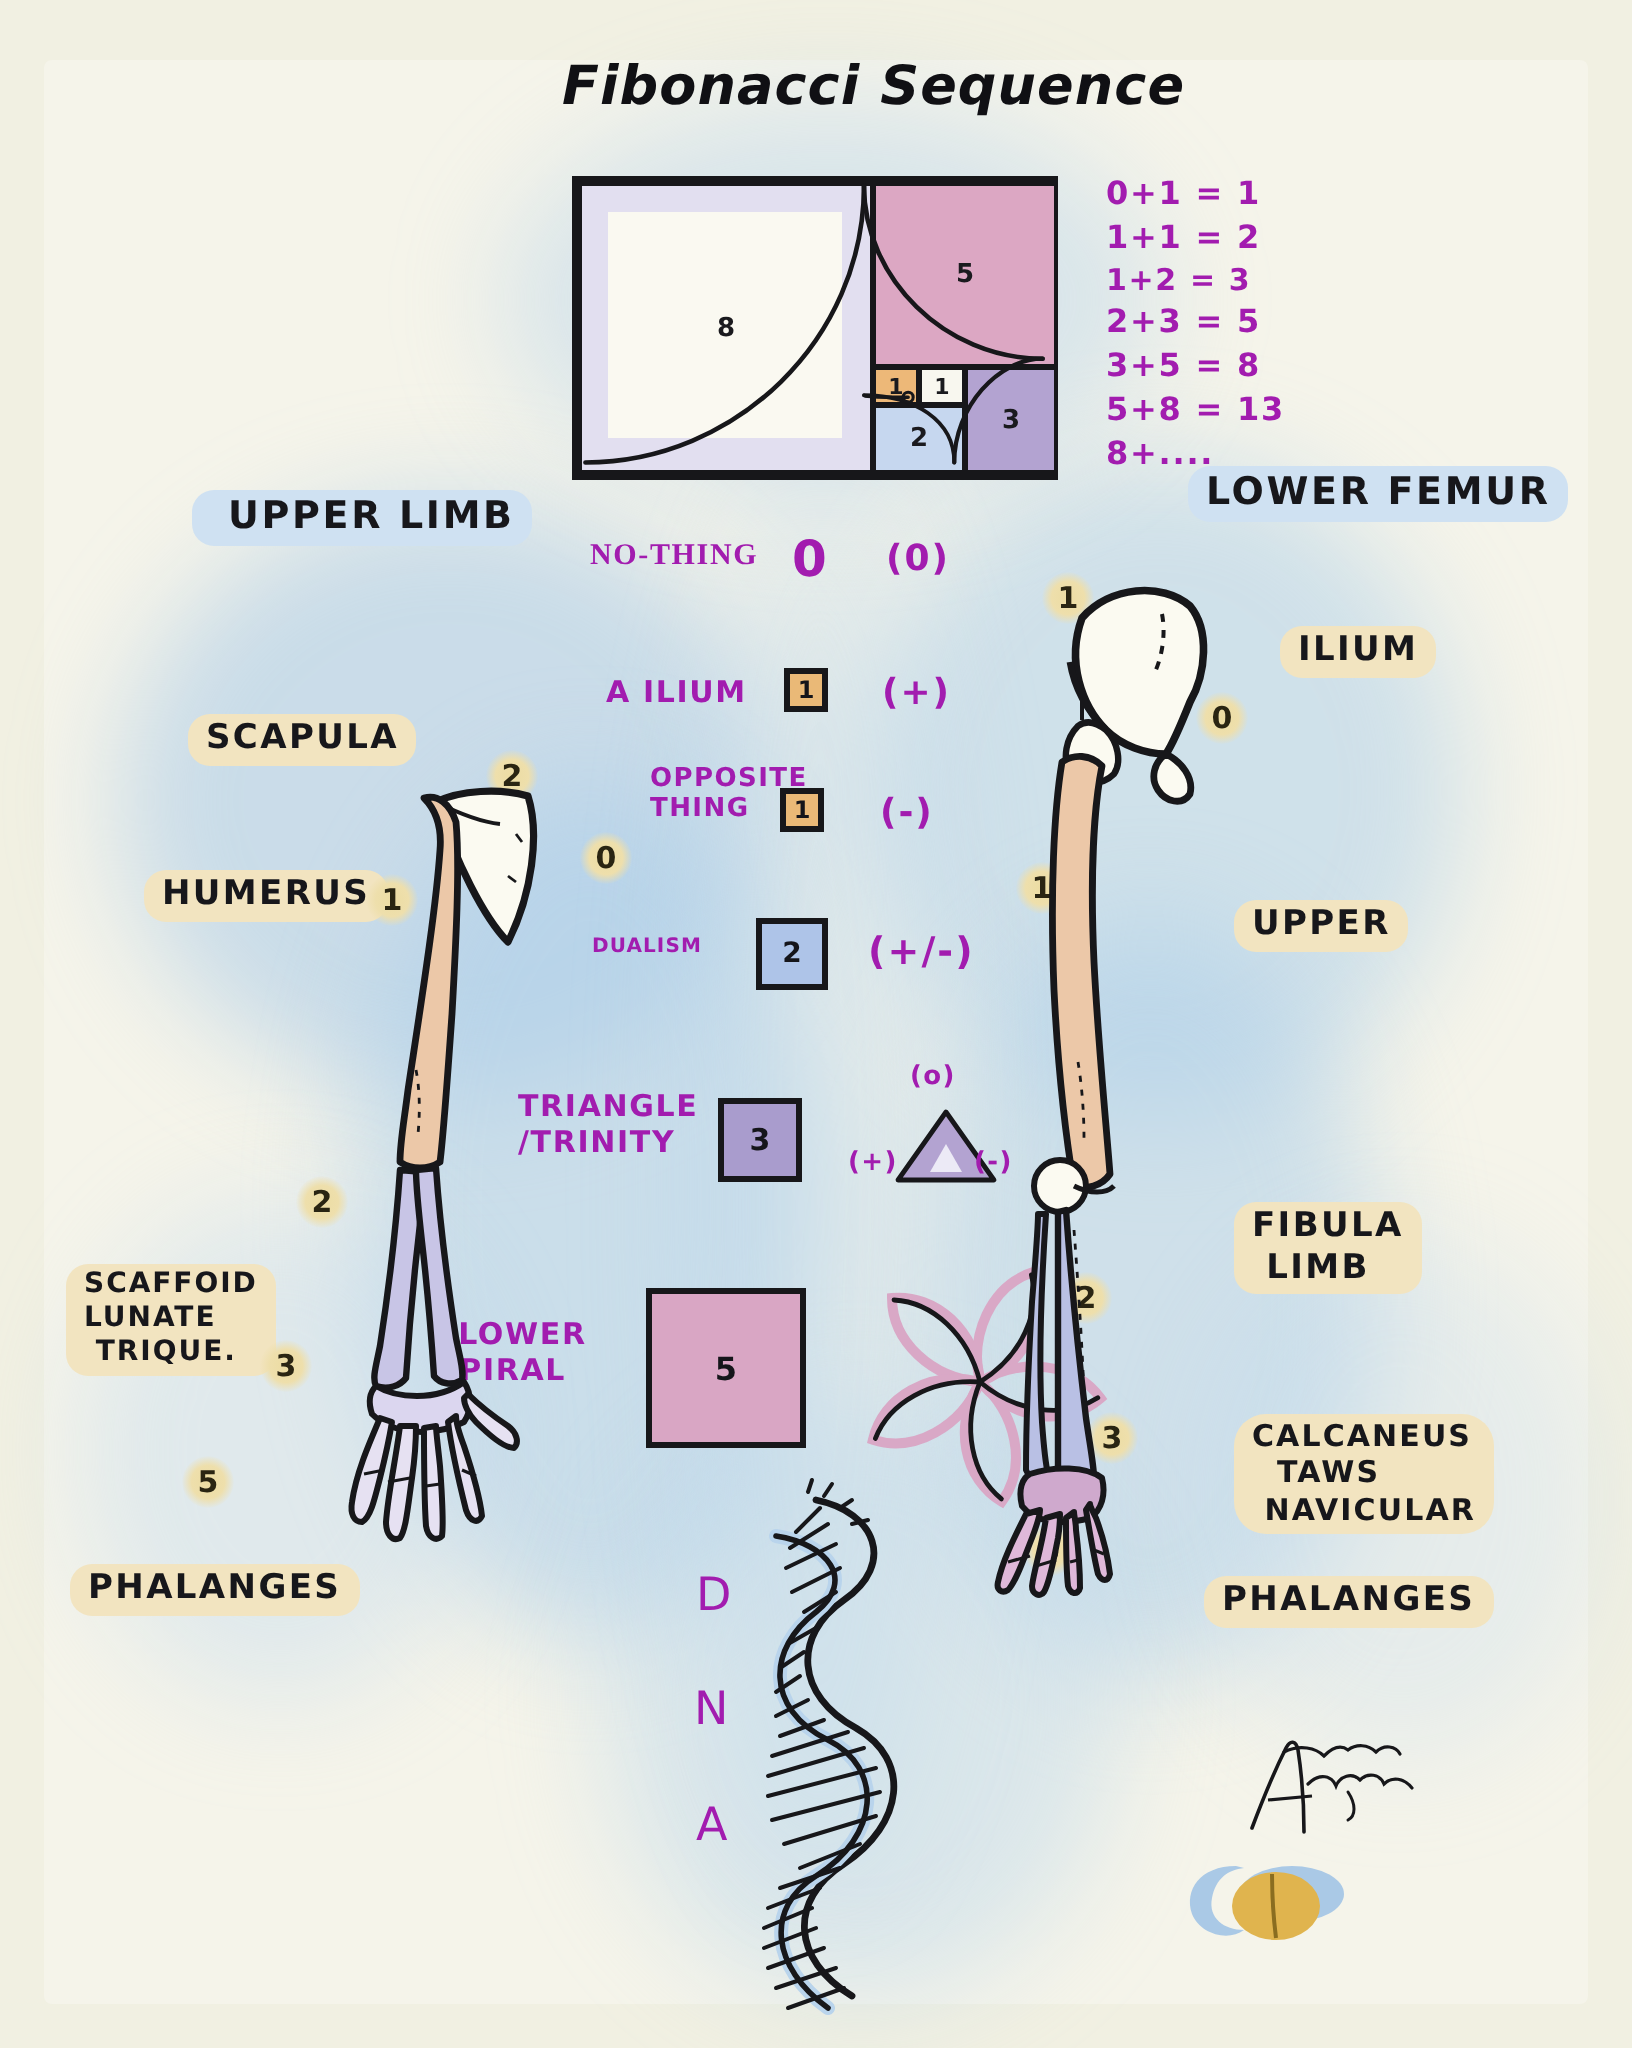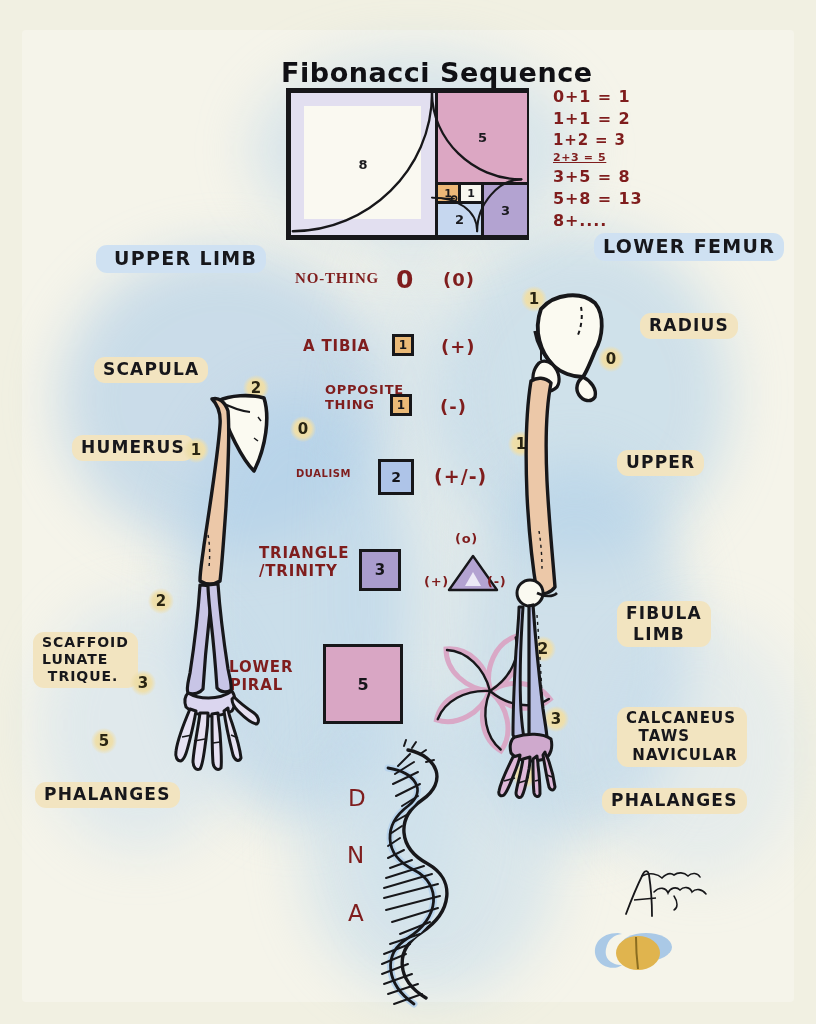--- a/index.html
+++ b/index.html
@@ -15,21 +15,21 @@
   .wash{position:absolute;border-radius:50%;filter:blur(26px);pointer-events:none;}
   .paper-core{
     position:absolute;left:22px;top:30px;right:22px;bottom:22px;
     background:#f5f4ea;border-radius:4px;
   }
 
   
   .hand{
     font-family:"DejaVu Sans",sans-serif;
     font-weight:700;
-    color:#7f1d1d;
+    color:#a21caf;
     letter-spacing:.055em;
     position:absolute;
     white-space:pre;
     line-height:1.18;
   }
   .title{
     font-family:"DejaVu Sans",sans-serif;
     font-weight:700;font-size:27px;letter-spacing:.02em;color:#101014;
     position:absolute;white-space:pre;
   }
@@ -87,21 +87,21 @@
   <div class="wash" style="left:60px;top:250px;width:330px;height:300px;background:rgba(166,201,232,.55);"></div>
   <div class="wash" style="left:180px;top:390px;width:230px;height:430px;background:rgba(173,207,234,.60);"></div>
   <div class="wash" style="left:430px;top:230px;width:300px;height:330px;background:rgba(170,205,233,.50);"></div>
   <div class="wash" style="left:460px;top:460px;width:230px;height:380px;background:rgba(175,208,234,.55);"></div>
   <div class="wash" style="left:300px;top:700px;width:260px;height:300px;background:rgba(182,212,236,.42);"></div>
   <div class="wash" style="left:250px;top:50px;width:330px;height:200px;background:rgba(176,208,234,.40);"></div>
   <div class="wash" style="left:40px;top:600px;width:200px;height:250px;background:rgba(190,216,238,.38);"></div>
   <div class="wash" style="left:600px;top:620px;width:200px;height:260px;background:rgba(196,220,240,.30);"></div>
   <div class="wash" style="left:340px;top:240px;width:140px;height:700px;background:rgba(186,214,236,.32);"></div>
 
-  <div class="title" style="left:281px;top:57px;">Fibonacci Sequence</div>
+  <div class="title" style="left:281px;top:28px;font-style:italic;">Fibonacci Sequence</div>
 
   <div id="fib">
     <div class="cell c8">
       <div class="inner"></div>
       <span class="num">8</span>
     </div>
     <div class="cell c5">
       <span class="num">5</span>
     </div>
     <div class="cell c3">
@@ -123,34 +123,34 @@
       <path class="ink" stroke-width="2.0" d="M147,111 C173,111 194,124 194,146"></path>
       <path class="ink" stroke-width="1.8" d="M170,112 C158,112 147,112 147,111"></path>
       <circle cx="170" cy="112" r="2.6" fill="none" stroke="#17171a" stroke-width="1.6"></circle>
     </svg>
   </div>
 
   <div style="position:absolute;left:553px;top:88px;">
     <div class="hand" style="position:relative;font-size:16px;margin-bottom:3px;">0+1 = 1</div>
     <div class="hand" style="position:relative;font-size:16px;margin-bottom:3px;">1+1 = 2</div>
     <div class="hand" style="position:relative;font-size:15px;margin-bottom:3px;">1+2 = 3</div>
-    <div class="hand" style="position:relative;font-size:11px;margin-bottom:3px;text-decoration:underline;">2+3 = 5</div>
+    <div class="hand" style="position:relative;font-size:16px;margin-bottom:3px;">2+3 = 5</div>
     <div class="hand" style="position:relative;font-size:16px;margin-bottom:3px;">3+5 = 8</div>
     <div class="hand" style="position:relative;font-size:16px;margin-bottom:3px;">5+8 = 13</div>
     <div class="hand" style="position:relative;font-size:16px;">8+....</div>
   </div>
 
   <div class="pill blue" style="left:96px;top:245px;font-size:19px;padding-left:18px;">UPPER LIMB</div>
   <div class="pill blue" style="left:594px;top:233px;font-size:19px;">LOWER FEMUR</div>
 
   <div class="hand" style="left:295px;top:270px;font-size:15px;font-family:Liberation Serif, serif;">NO-THING</div>
   <div class="hand" style="left:396px;top:265px;font-size:25px;">0</div>
   <div class="hand" style="left:443px;top:269px;font-size:18px;">(0)</div>
 
-  <div class="hand" style="left:303px;top:338px;font-size:15px;">A TIBIA</div>
+  <div class="hand" style="left:303px;top:338px;font-size:15px;">A ILIUM</div>
   <div class="sqbox sq-tan" style="left:392px;top:334px;width:22px;height:22px;font-size:12px;">
     <span>1</span>
   </div>
   <div class="hand" style="left:441px;top:336px;font-size:18px;">(+)</div>
 
   <div class="hand" style="left:325px;top:382px;font-size:13px;text-align:left;">OPPOSITE
 THING</div>
   <div class="sqbox sq-tan" style="left:390px;top:394px;width:22px;height:22px;font-size:12px;">
     <span>1</span>
   </div>
@@ -243,25 +243,25 @@
       <path d="M56,312 C62,318 70,324 76,328 C80,331 82,336 79,339 C74,339 66,332 60,326 C56,322 54,317 54,314 Z"></path>
     </g>
     <g stroke="#17171a" stroke-width="1.6" fill="none">
       <path d="M4,352 L14,350"></path>
         <path d="M16,356 L27,354"></path>
       <path d="M35,358 L42,357"></path>
         <path d="M53,350 L60,353"></path>
     </g>
   </svg>
 
-  <div class="pill tan" style="left:640px;top:313px;font-size:17px;">RADIUS</div>
+  <div class="pill tan" style="left:640px;top:313px;font-size:17px;">ILIUM</div>
   <div class="pill tan" style="left:617px;top:450px;font-size:17px;">UPPER</div>
   <div class="pill tan" style="left:617px;top:601px;font-size:17px;">FIBULA
  LIMB</div>
-  <div class="pill tan" style="left:617px;top:707px;font-size:15px;">CALCANEUS
+  <div class="pill tan" style="left:617px;top:707px;font-size:15px;border-radius:16px;">CALCANEUS
   TAWS
  NAVICULAR</div>
   <div class="pill tan" style="left:602px;top:788px;font-size:17px;">PHALANGES</div>
 
   <div class="marker" style="left:598px;top:346px;">0</div>
   <div class="marker" style="left:508px;top:431px;">1</div>
   <div class="marker" style="left:530px;top:636px;">2</div>
   <div class="marker" style="left:543px;top:706px;">3</div>
   <div class="marker" style="left:512px;top:762px;">5</div>
   <div class="marker" style="left:521px;top:286px;">1</div>

